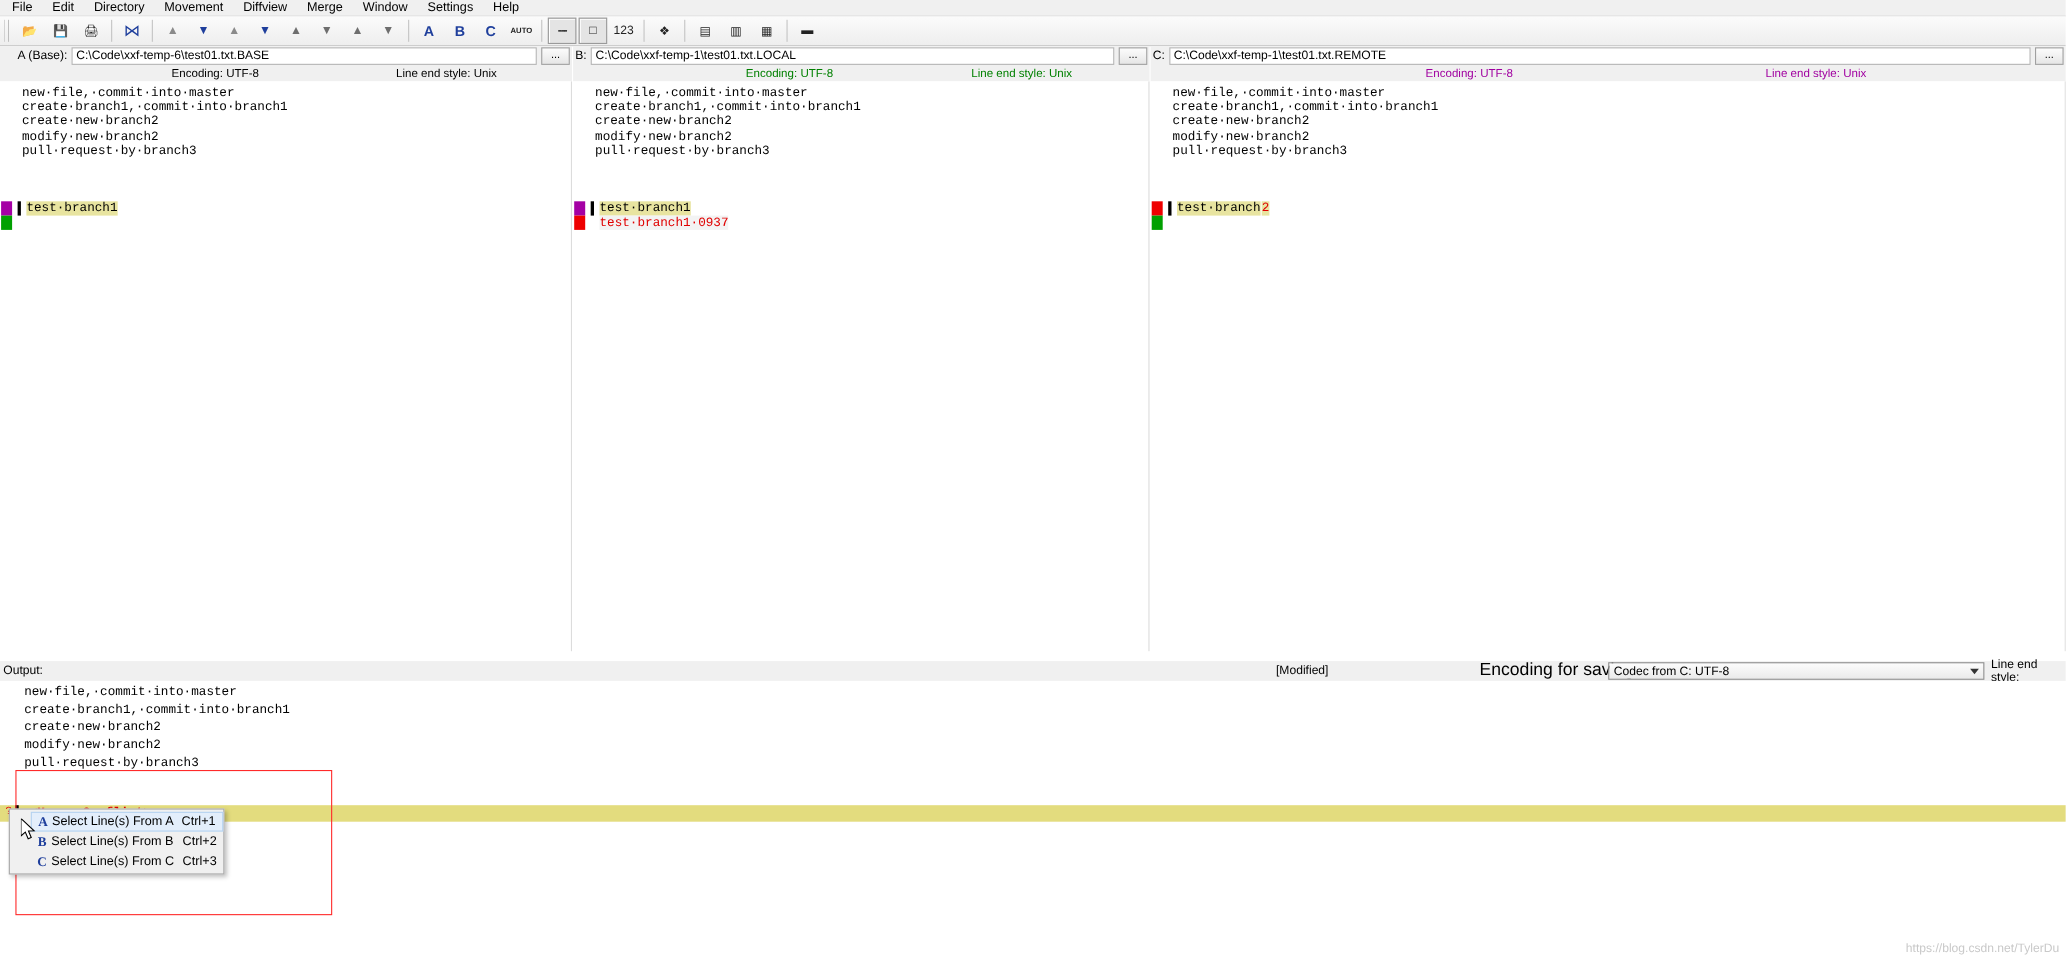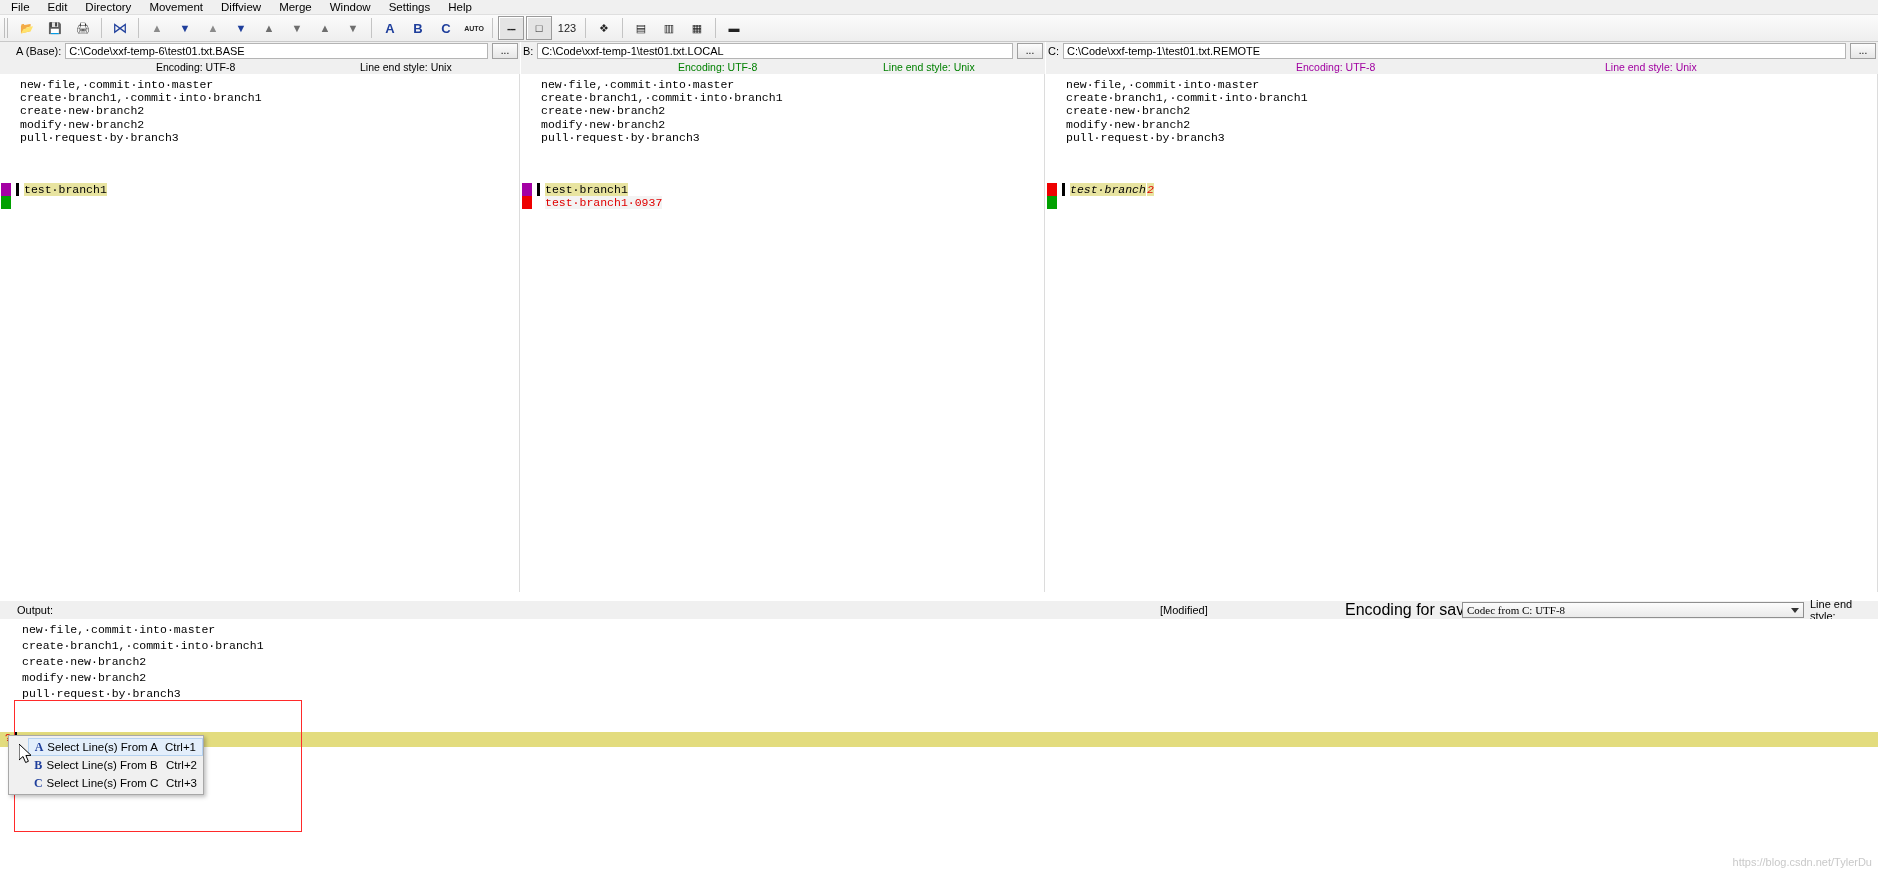--- a/index.html
+++ b/index.html
@@ -73,26 +73,26 @@
   }
   .code-line {
     position: relative; height: 13.2px; line-height: 13.2px;
     white-space: pre; color:#000; padding-left: 20px;
   }
   .cursor-bar { position:absolute; width:3px; height:13.2px; background:#000; }
 
   
   .outbar {
     position:absolute; left:0; width:1878px; height:18px; background:#f0f0f0;
-    display:flex; align-items:center; gap:4px; padding:0 17px; font-size:11px;
+    display:flex; align-items:center; gap:4px; padding:0 3px; font-size:11px;
   }
   .sel {
     height:16px; background: linear-gradient(#fcfcfc,#eaeaea);
     border:1px solid #8f8f8f; font-size:11px; color:#000;
-    display:flex; align-items:center; padding:0 4px; position:relative;font-family:Liberation Serif, serif;
+    display:flex; align-items:flex-end; padding:0 4px; position:relative;
   }
   .sel .arrow { position:absolute; right:4px; top:5px;
     border-left:4px solid transparent; border-right:4px solid transparent;
     border-top:5px solid #333; }
   .ro-field {
     height:16px; background:#ffffff; border:1px solid #b4b4b4;
     font-size:11px; padding:0 3px; line-height:14px; white-space:nowrap; overflow:hidden;
   }
 
   
@@ -293,21 +293,21 @@
           <span class="info-les" style="left:532px;color:#a000a0">Line end style: Unix</span>
         </div>
         <div class="textpane" style="width: 832px; height: 518px;">
           <div style="padding-top: 4px;">
             <div class="code-line">new·file,·commit·into·master</div>
             <div class="code-line">create·branch1,·commit·into·branch1</div>
             <div class="code-line">create·new·branch2</div>
             <div class="code-line">modify·new·branch2</div>
             <div class="code-line">pull·request·by·branch3</div>
             <div style="height: 39px;"></div>
-            <div style="position: relative; height: 13.2px; font-style: italic;">
+            <div style="position: relative; height: 13.2px;">
               <div style="position: absolute; left: 1px; top: 0px; width: 10px; height: 13.2px; background: rgb(238, 0, 0);"></div>
               <div class="cursor-bar" style="position: absolute; left: 16px; top: 0px; width: 3px; height: 13.2px; background: rgb(0, 0, 0);"></div>
               <span style="position: absolute; left: 24px; top: 0px; line-height: 13.2px; white-space: pre; font-family: &quot;Liberation Mono&quot;, monospace; font-size: 11.5px; color: rgb(0, 0, 0); background: rgb(232, 228, 160);">test·branch</span>
               <span style="position: absolute; left: 101px; top: 0px; line-height: 13.2px; font-family: &quot;Liberation Mono&quot;, monospace; font-size: 11.5px; color: rgb(224, 0, 0); background: rgb(232, 228, 160);">2</span>
             </div>
             <div style="position: relative; height: 13.2px;">
               <div style="position: absolute; left: 1px; top: 0px; width: 10px; height: 13.2px; background: rgb(0, 160, 0);"></div>
             </div>
           </div>
         </div>

